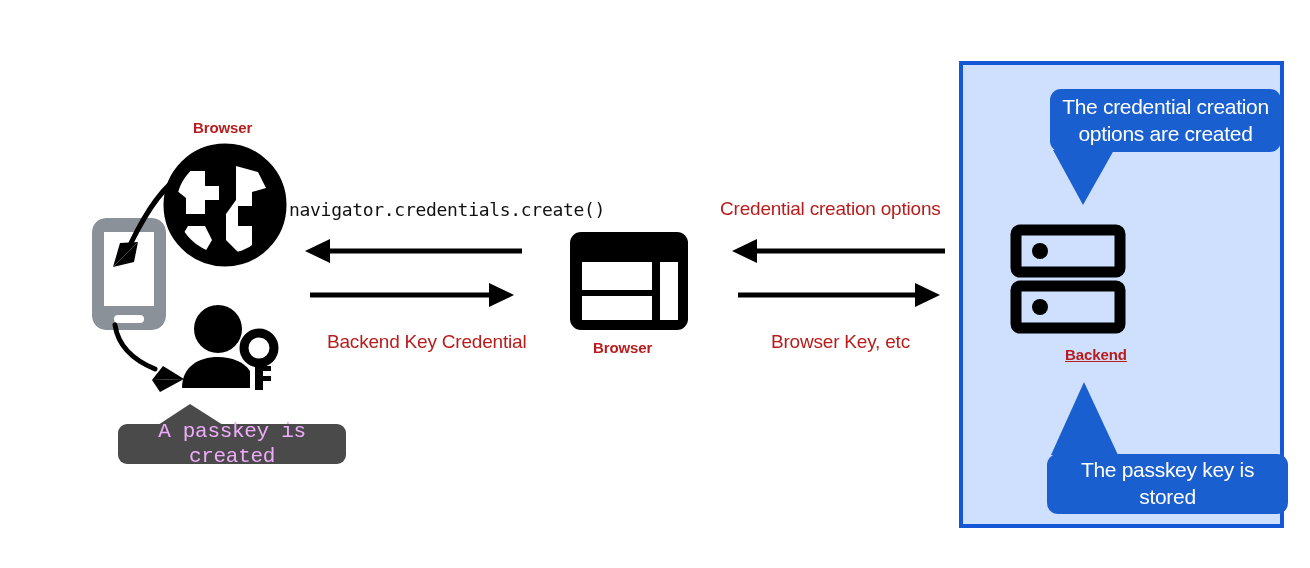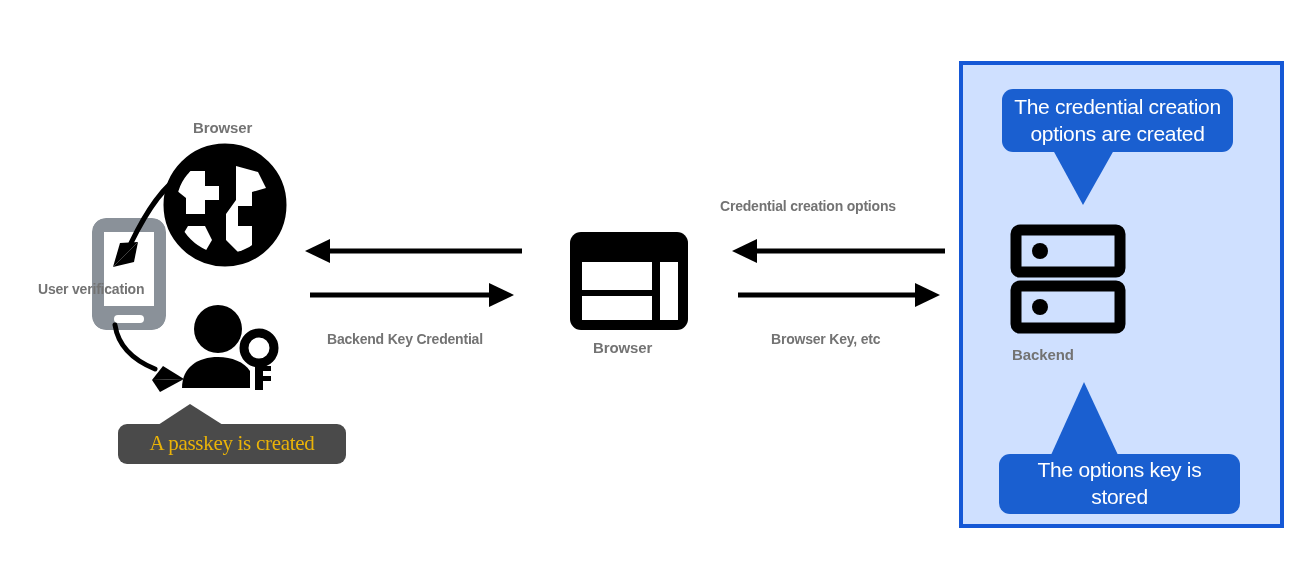--- a/index.html
+++ b/index.html
@@ -16,32 +16,32 @@
     width: 1310px;
     height: 568px;
     background: #ffffff;
     overflow: hidden;
   }
   .abs { position: absolute; }
 
   
   .label {
     font-family: "Liberation Sans", sans-serif;
-    color: #737373;
+    color: #b91c1c;
     white-space: nowrap;
     line-height: 1.2;
   }
   .label-bold {
     font-weight: 700;
     font-size: 15px;
     letter-spacing: -0.1px;
   }
   .label-reg {
-    font-weight: 700;
-    font-size: 14px;
+    font-weight: 400;
+    font-size: 19px;
     letter-spacing: -0.2px;
   }
   .label-mono {
     font-family: "DejaVu Sans Mono", "Liberation Mono", monospace;
     font-size: 18px;
     font-weight: 400;
     color: #111111;
     white-space: nowrap;
     letter-spacing: -0.3px;
   }
@@ -61,27 +61,28 @@
     color: #ffffff;
     font-family: "Liberation Sans", sans-serif;
     font-size: 21px;
     font-weight: 400;
     line-height: 1.28;
     text-align: center;
     display: flex;
     align-items: center;
     justify-content: center;
     letter-spacing: -0.3px;
+    margin-left: 48px;
   }
   .callout-dark {
     box-sizing: border-box;
     background: #4a4a4a;
     border-radius: 9px;
-    color: #eab308;
-    font-family: Liberation Serif, serif;
+    color: #f0abfc;
+    font-family: Liberation Mono, monospace;
     font-size: 21px;
     font-weight: 400;
     line-height: 1.2;
     text-align: center;
     display: flex;
     align-items: center;
     justify-content: center;
     letter-spacing: -0.3px;
   }
 
@@ -188,32 +189,32 @@
     <polygon points="1053,150 1114,150 1083,205" fill="#1a5fd0"></polygon>
 
     <polygon points="1084,382 1118,455 1051,455" fill="#1a5fd0"></polygon>
 
     <polygon points="190,404 223,425 158,425" fill="#4a4a4a"></polygon>
 
   </svg>
 
   <div class="abs label label-bold" style="left:193px; top:119px;">Browser</div>
 
-  <div class="abs label label-reg" style="left:38px; top:281px;">User verification</div>
-
+
+  <div class="abs label-mono" style="left:289px; top:199px;">navigator.credentials.create()</div>
 
   <div class="abs label label-reg" style="left:327px; top:331px;">Backend Key Credential</div>
 
   <div class="abs label label-bold" style="left:593px; top:339px;">Browser</div>
 
   <div class="abs label label-reg" style="left:720px; top:198px;">Credential creation options</div>
 
   <div class="abs label label-reg" style="left:771px; top:331px;">Browser Key, etc</div>
 
-  <div class="abs label label-bold" style="left:1012px; top:346px;">Backend</div>
+  <div class="abs label label-bold" style="left:1065px; top:346px;text-decoration:underline;">Backend</div>
 
   <div class="abs callout-blue" style="left:1002px; top:89px; width:231px; height:63px; padding:0 12px;">The credential creation options are created</div>
 
-  <div class="abs callout-blue" style="left:999px; top:454px; width:241px; height:60px; padding:0 12px;">The options key is stored</div>
+  <div class="abs callout-blue" style="left:999px; top:454px; width:241px; height:60px; padding:0 12px;">The passkey key is stored</div>
 
   <div class="abs callout-dark" style="left:118px; top:424px; width:228px; height:40px; padding:0 12px;">A passkey is created</div>
 
 </div>
 
 </body></html>

